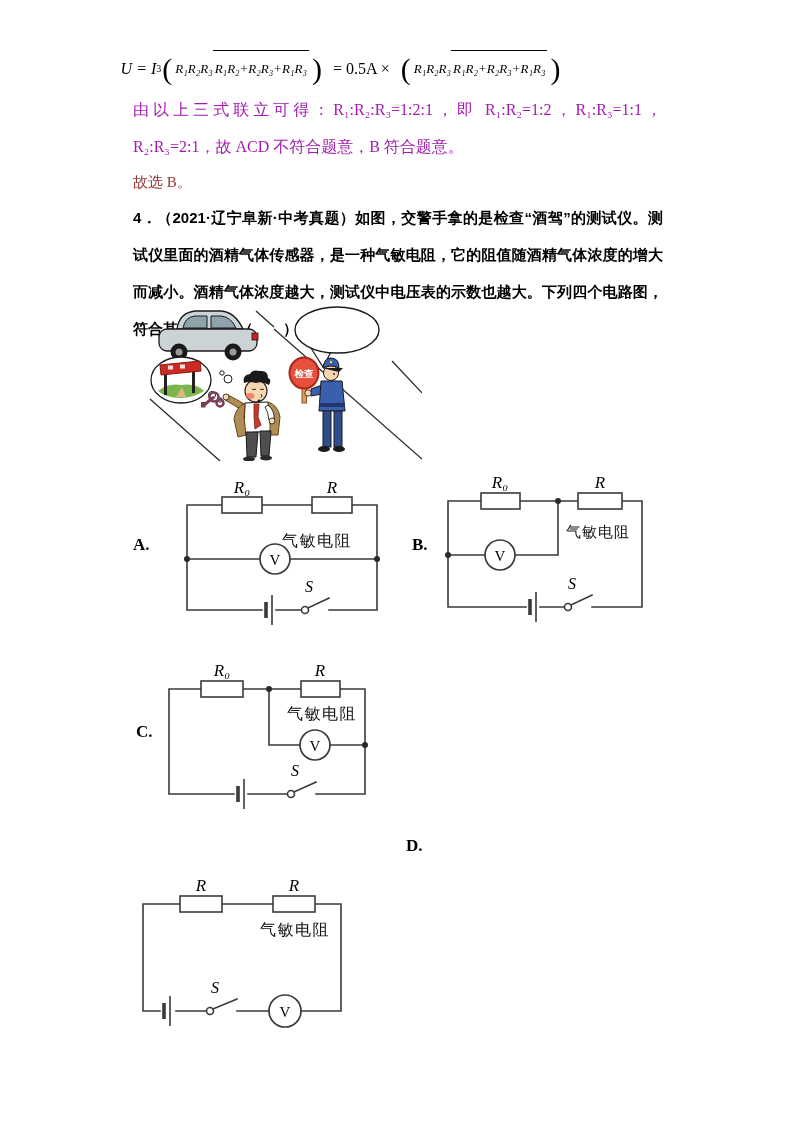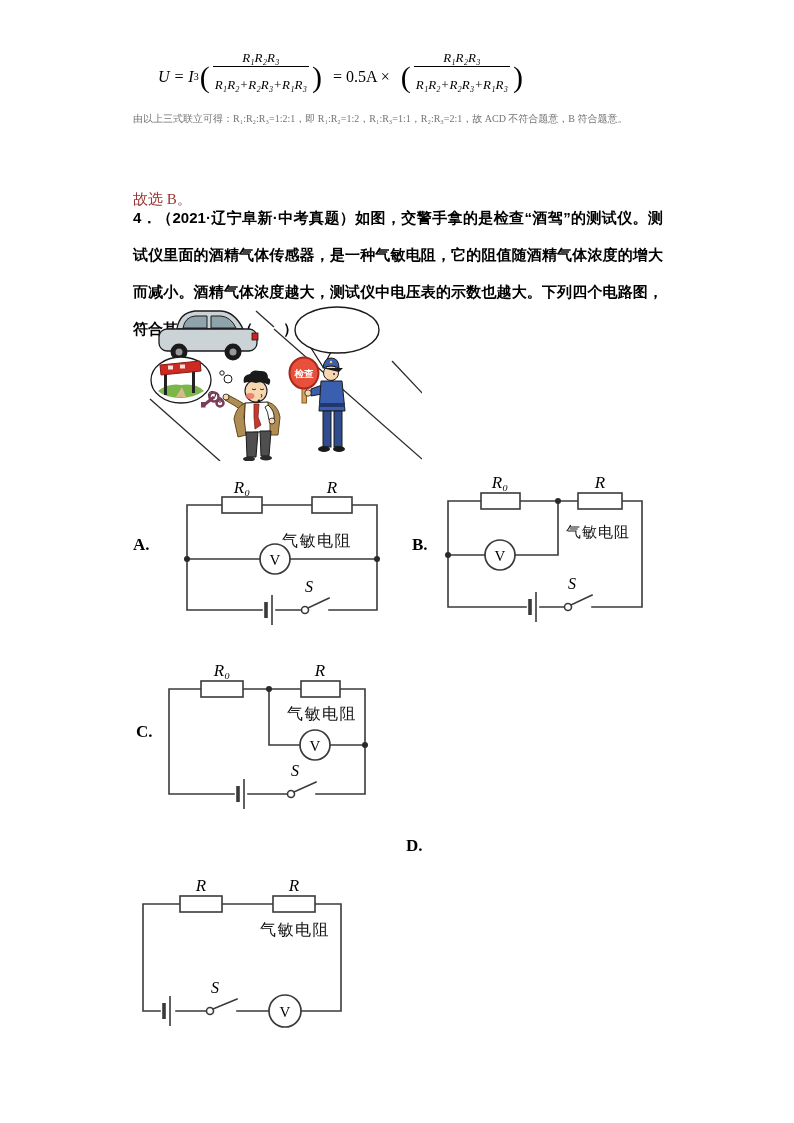--- a/index.html
+++ b/index.html
@@ -3,29 +3,29 @@
 <meta charset="utf-8">
 <style>
   html,body{margin:0;padding:0;background:#fff;}
   .page{position:relative;width:682px;height:1123px;background:#ffffff;overflow:hidden;
         font-family:"Liberation Serif",serif;color:#000;}
   
   .formula{position:absolute;left:0;right:0;top:50px;display:flex;justify-content:center;
            align-items:center;font-size:16px;}
   .it{font-style:italic;}
   .formula sub{font-size:10px;font-style:normal;}
-  .frac{display:inline-flex;flex-direction:column;align-items:center;font-size:13px;
+  .frac{display:inline-flex;flex-direction:row;align-items:center;font-size:13px;
         line-height:1.25;margin:0 2px;font-style:italic;}
   .frac .den{border-top:1px solid #000;padding:10px 2px;}
   .paren{font-size:30px;font-weight:300;line-height:1;margin:0 1px;font-style:normal;}
   .mid{margin:0 10px;}
   
-  .sol-derivation{position:absolute;left:133px;top:100px;width:529px;font-size:10px;
-        line-height:37px;color:#737373;text-align:justify;}
-  .sol-conclusion{position:absolute;left:133px;top:185px;width:529px;font-size:15px;
+  .sol-derivation{position:absolute;left:133px;top:91px;width:529px;font-size:16px;
+        line-height:37px;color:#a21caf;text-align:justify;}
+  .sol-conclusion{position:absolute;left:133px;top:168px;width:529px;font-size:15px;
         line-height:28px;color:#963634;}
   .question{position:absolute;left:133px;top:199px;width:530px;font-size:15px;line-height:37px;
         color:#000;font-weight:bold;font-family:"Liberation Sans",sans-serif;text-align:justify;}
   
   .cartoon{position:absolute;left:148px;top:299px;width:274px;height:162px;}
   .opt{position:absolute;}
   .opt-label{position:absolute;font-family:"Liberation Serif",serif;font-weight:bold;
         font-size:17px;color:#000;}
   .opt svg{position:absolute;left:0;top:0;}
   .cw{stroke:#3a3a3a;stroke-width:1.6;fill:none;stroke-linecap:square;}

